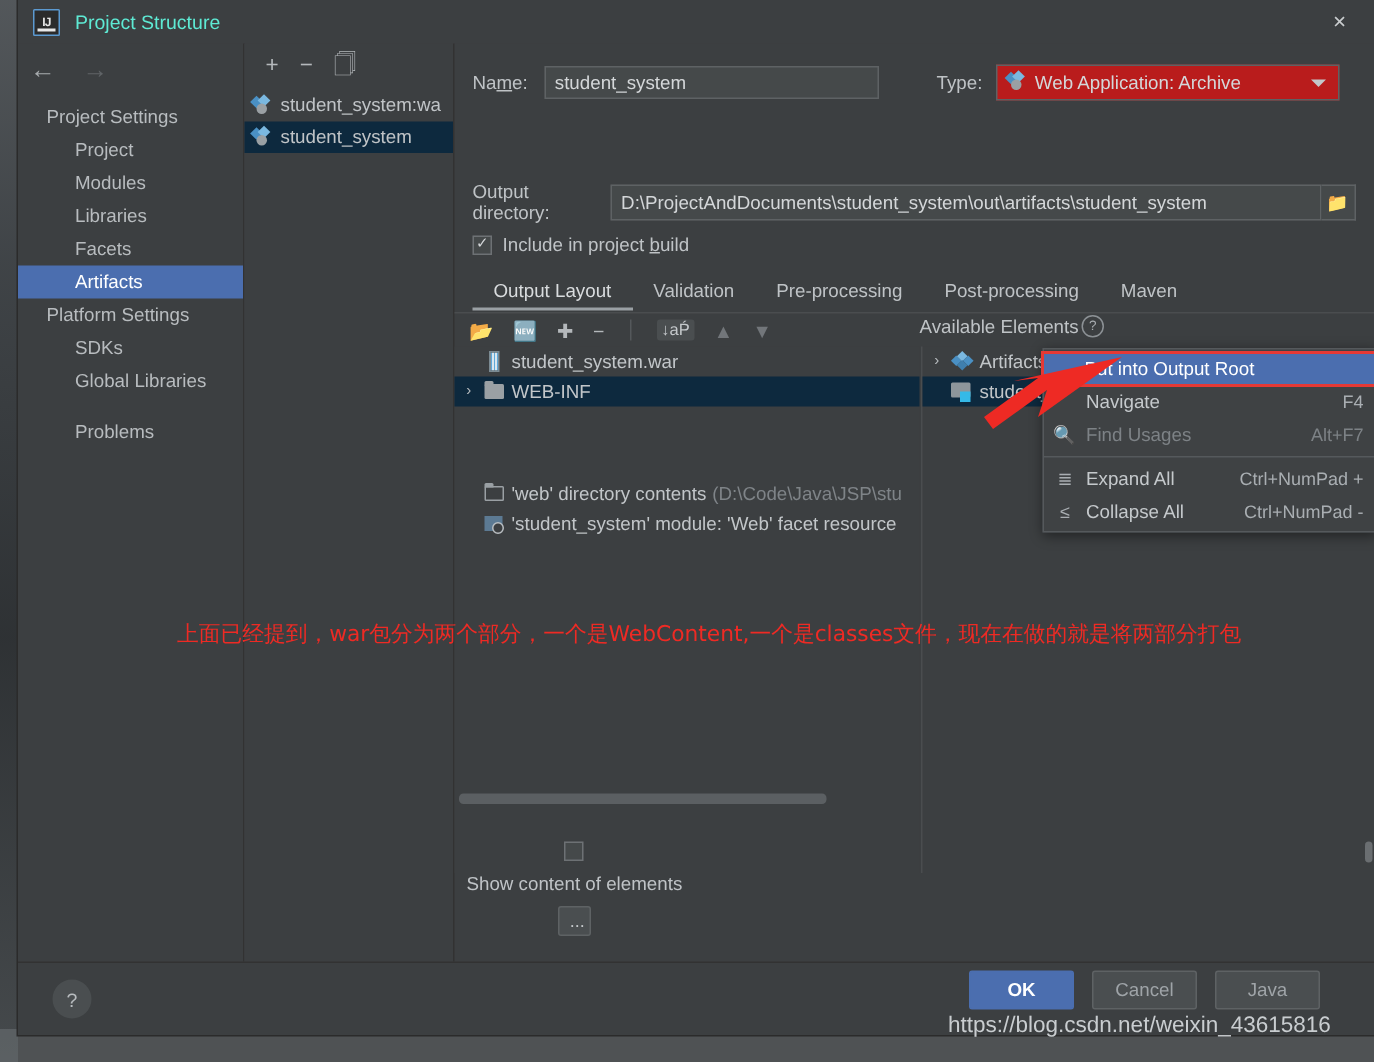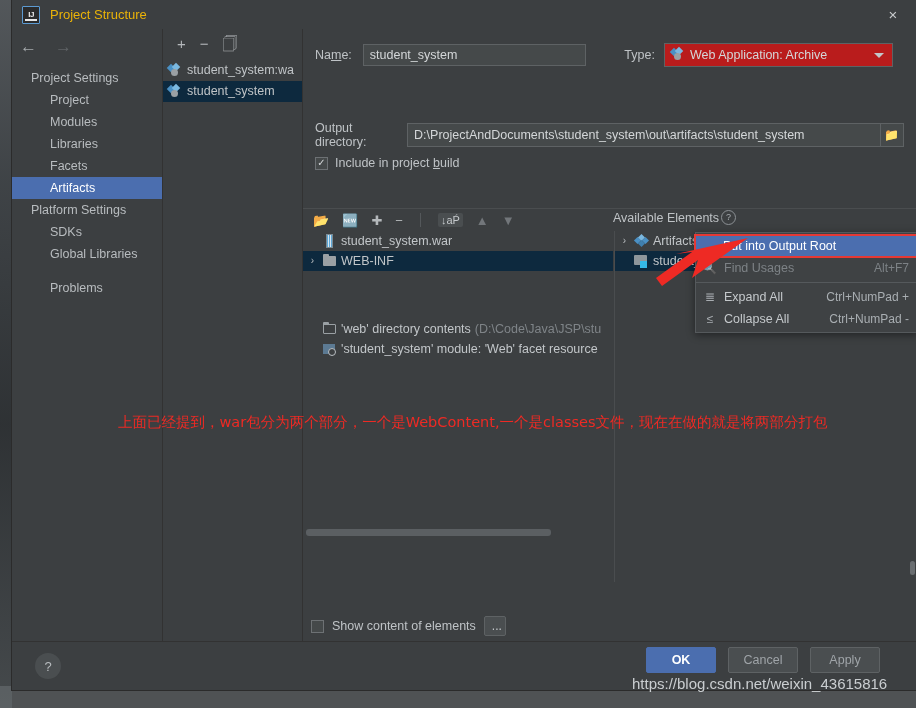--- a/index.html
+++ b/index.html
@@ -56,21 +56,21 @@
     line-height: 1;
     position: relative;
   }
   .ij-logo::after{
     content:"";
     position:absolute; left:2px; right:2px; bottom:2px; height:2px;
     background:#e8e8e8;
   }
   .title-text {
     margin-left: 10px;
-    color: #eab308;
+    color: #5eead4;
     font-size: 13px;
   }
   .close-btn {
     position: absolute; right: 0; top: 0;
     width: 46px; height: 29px;
     display: flex; align-items: center; justify-content: center;
     color: #c9ccce; font-size: 15px;
     cursor: default;
   }
 
@@ -328,22 +328,22 @@
     content:""; position:absolute; left:6px; top:7px; width:7px; height:7px;
     background:#35b9e8;
   }
 
   
   .hscroll {
     position:absolute; left:3px; bottom:46px; width:245px; height:7px;
     background:#5b5f62; border-radius:3px;
   }
   .bottom-check {
-    position:absolute; left:8px; bottom:6px;
-    display:flex; align-items:center; gap:8px;
+    position:absolute; left:8px; bottom:18px;
+    display:flex; align-items:center; gap:8px;flex-direction:column;
   }
   .dots-btn {
     width:22px;height:20px; background:#4a4e50;
     border:1px solid #5e6264; border-radius:2px;
     display:flex;align-items:center;justify-content:flex-end;
     color:#c5c9cc; font-size:12px; padding-right:3px;
     box-sizing:border-box;
   }
 
   
@@ -522,20 +522,27 @@
             <div class="browse-btn">📁</div>
           </div>
 
           <div class="row-check">
             <span class="cb">✓</span>
             <span class="lbl">
               <span>Include in project </span><span class="u">b</span><span>uild</span>
             </span>
           </div>
 
+          <div class="tabs">
+            <div class="tab active">Output Layout</div>
+            <div class="tab">Validation</div>
+            <div class="tab">Pre-processing</div>
+            <div class="tab">Post-processing</div>
+            <div class="tab">Maven</div>
+          </div>
           <div class="tabs-underline"></div>
 
           <div class="lay-toolbar">
             <div class="tools">
               <span class="toolico">📂</span>
               <span class="toolico">🆕</span>
               <span class="toolico">✚</span>
               <span class="toolico">−</span>
               <span class="toolsep"></span>
               <span class="sortbox">↓aṔ</span>
@@ -599,31 +606,36 @@
 
         </div>
       </div>
     </div>
 
     <div class="footer">
       <div class="help-btn">?</div>
       <div class="btns">
         <div class="btn primary">OK</div>
         <div class="btn dim">Cancel</div>
-        <div class="btn dim">Apply</div>
+        <div class="btn dim">Java</div>
       </div>
     </div>
   </div>
 
   <div class="ctxmenu">
     <div class="mi highlight">
       <span class="mi-ico"></span>
       <span class="mi-label">Put into Output Root</span>
       <span class="mi-key"></span>
     </div>
+    <div class="mi">
+      <span class="mi-ico"></span>
+      <span class="mi-label">Navigate</span>
+      <span class="mi-key">F4</span>
+    </div>
     <div class="mi disabled">
       <span class="mi-ico">🔍</span>
       <span class="mi-label">Find Usages</span>
       <span class="mi-key">Alt+F7</span>
     </div>
     <div class="mi-sep"></div>
     <div class="mi">
       <span class="mi-ico">≣</span>
       <span class="mi-label">Expand All</span>
       <span class="mi-key">Ctrl+NumPad +</span>

